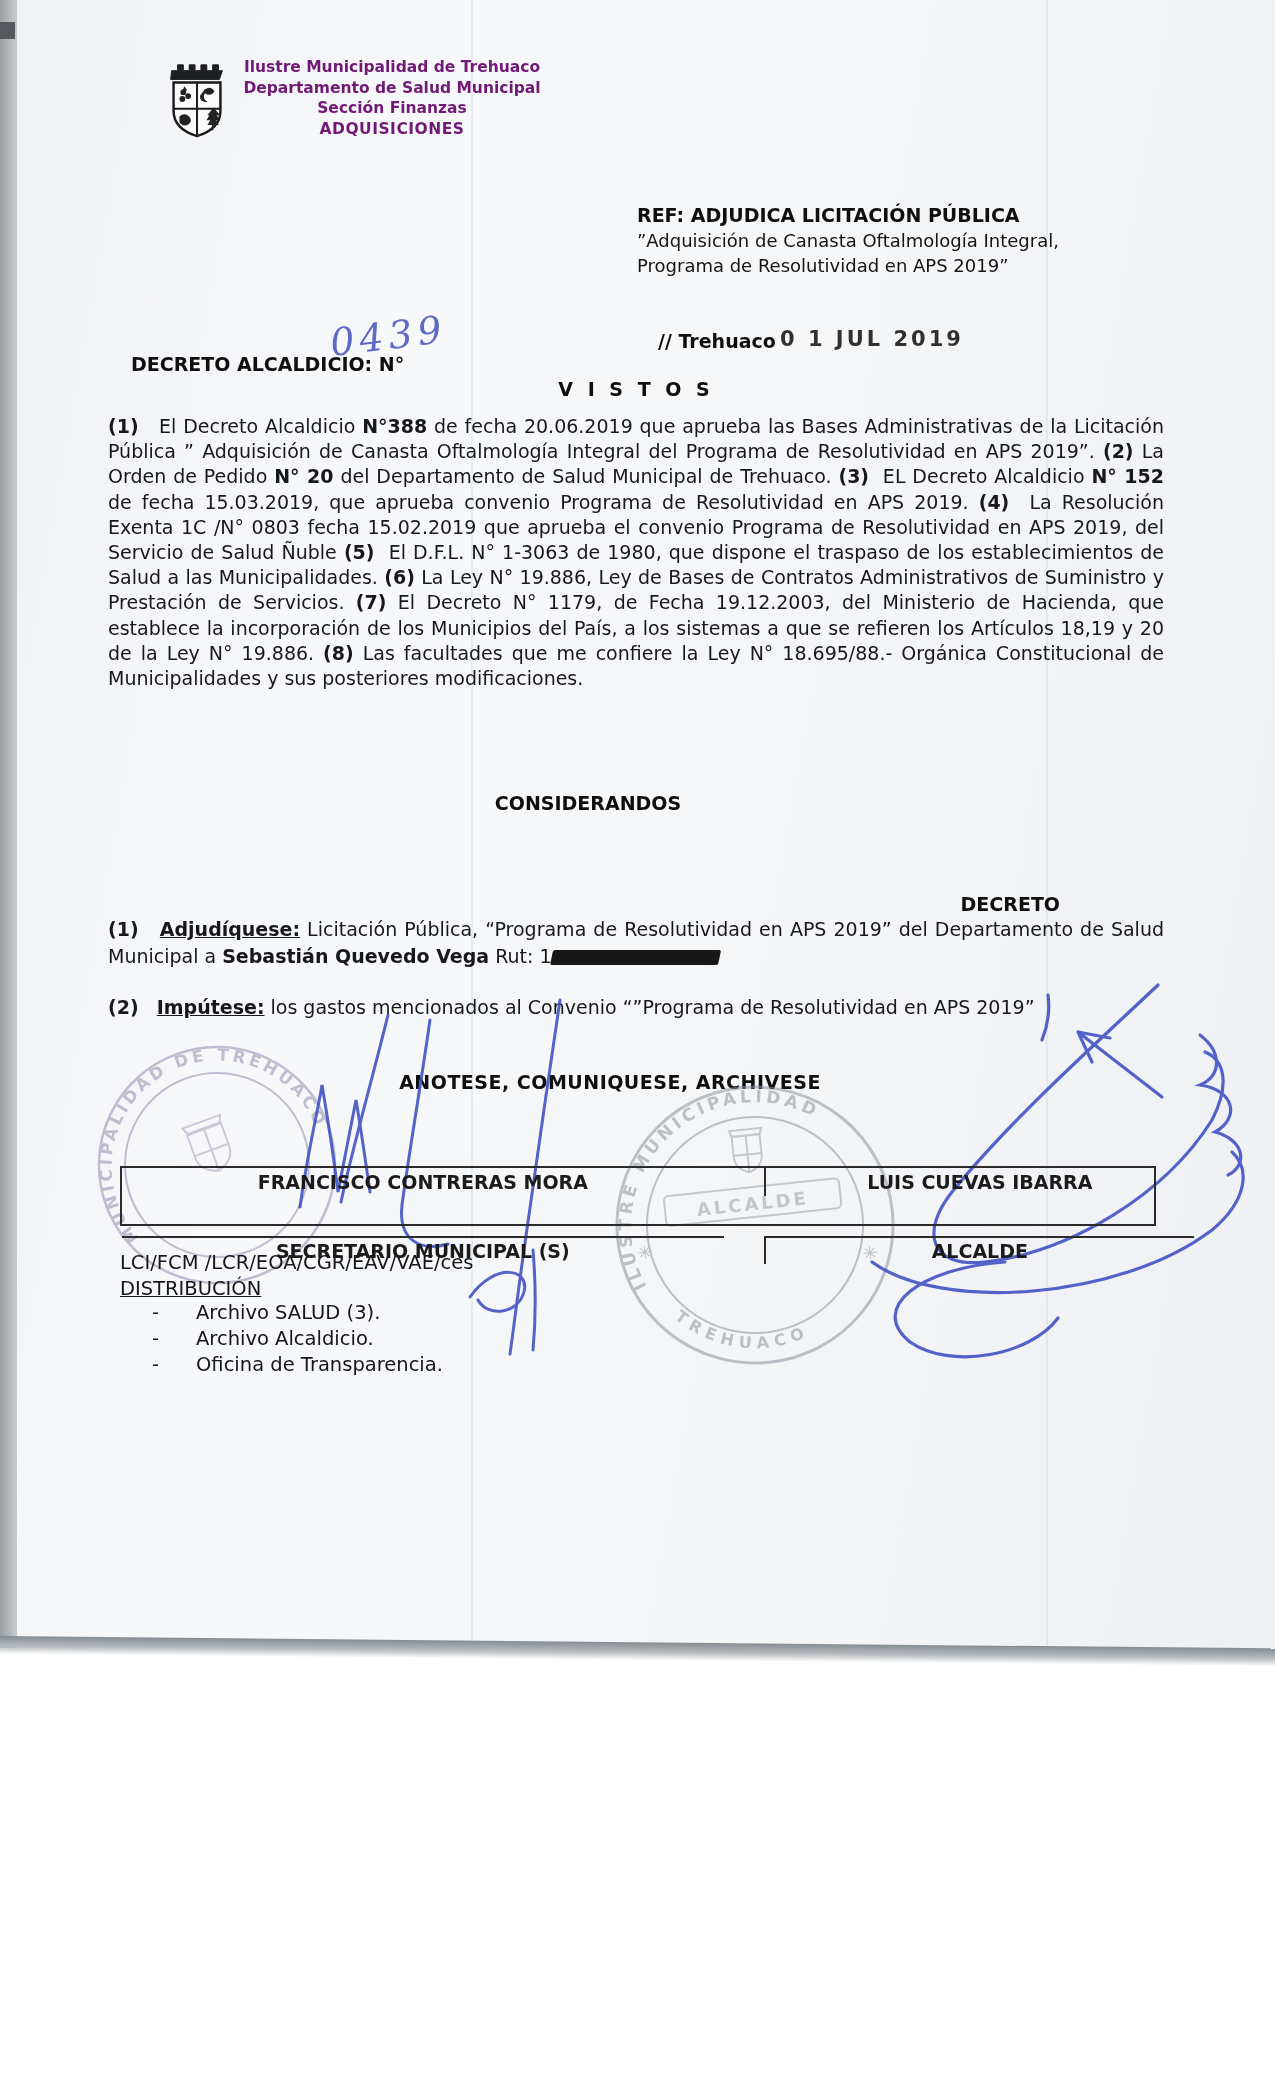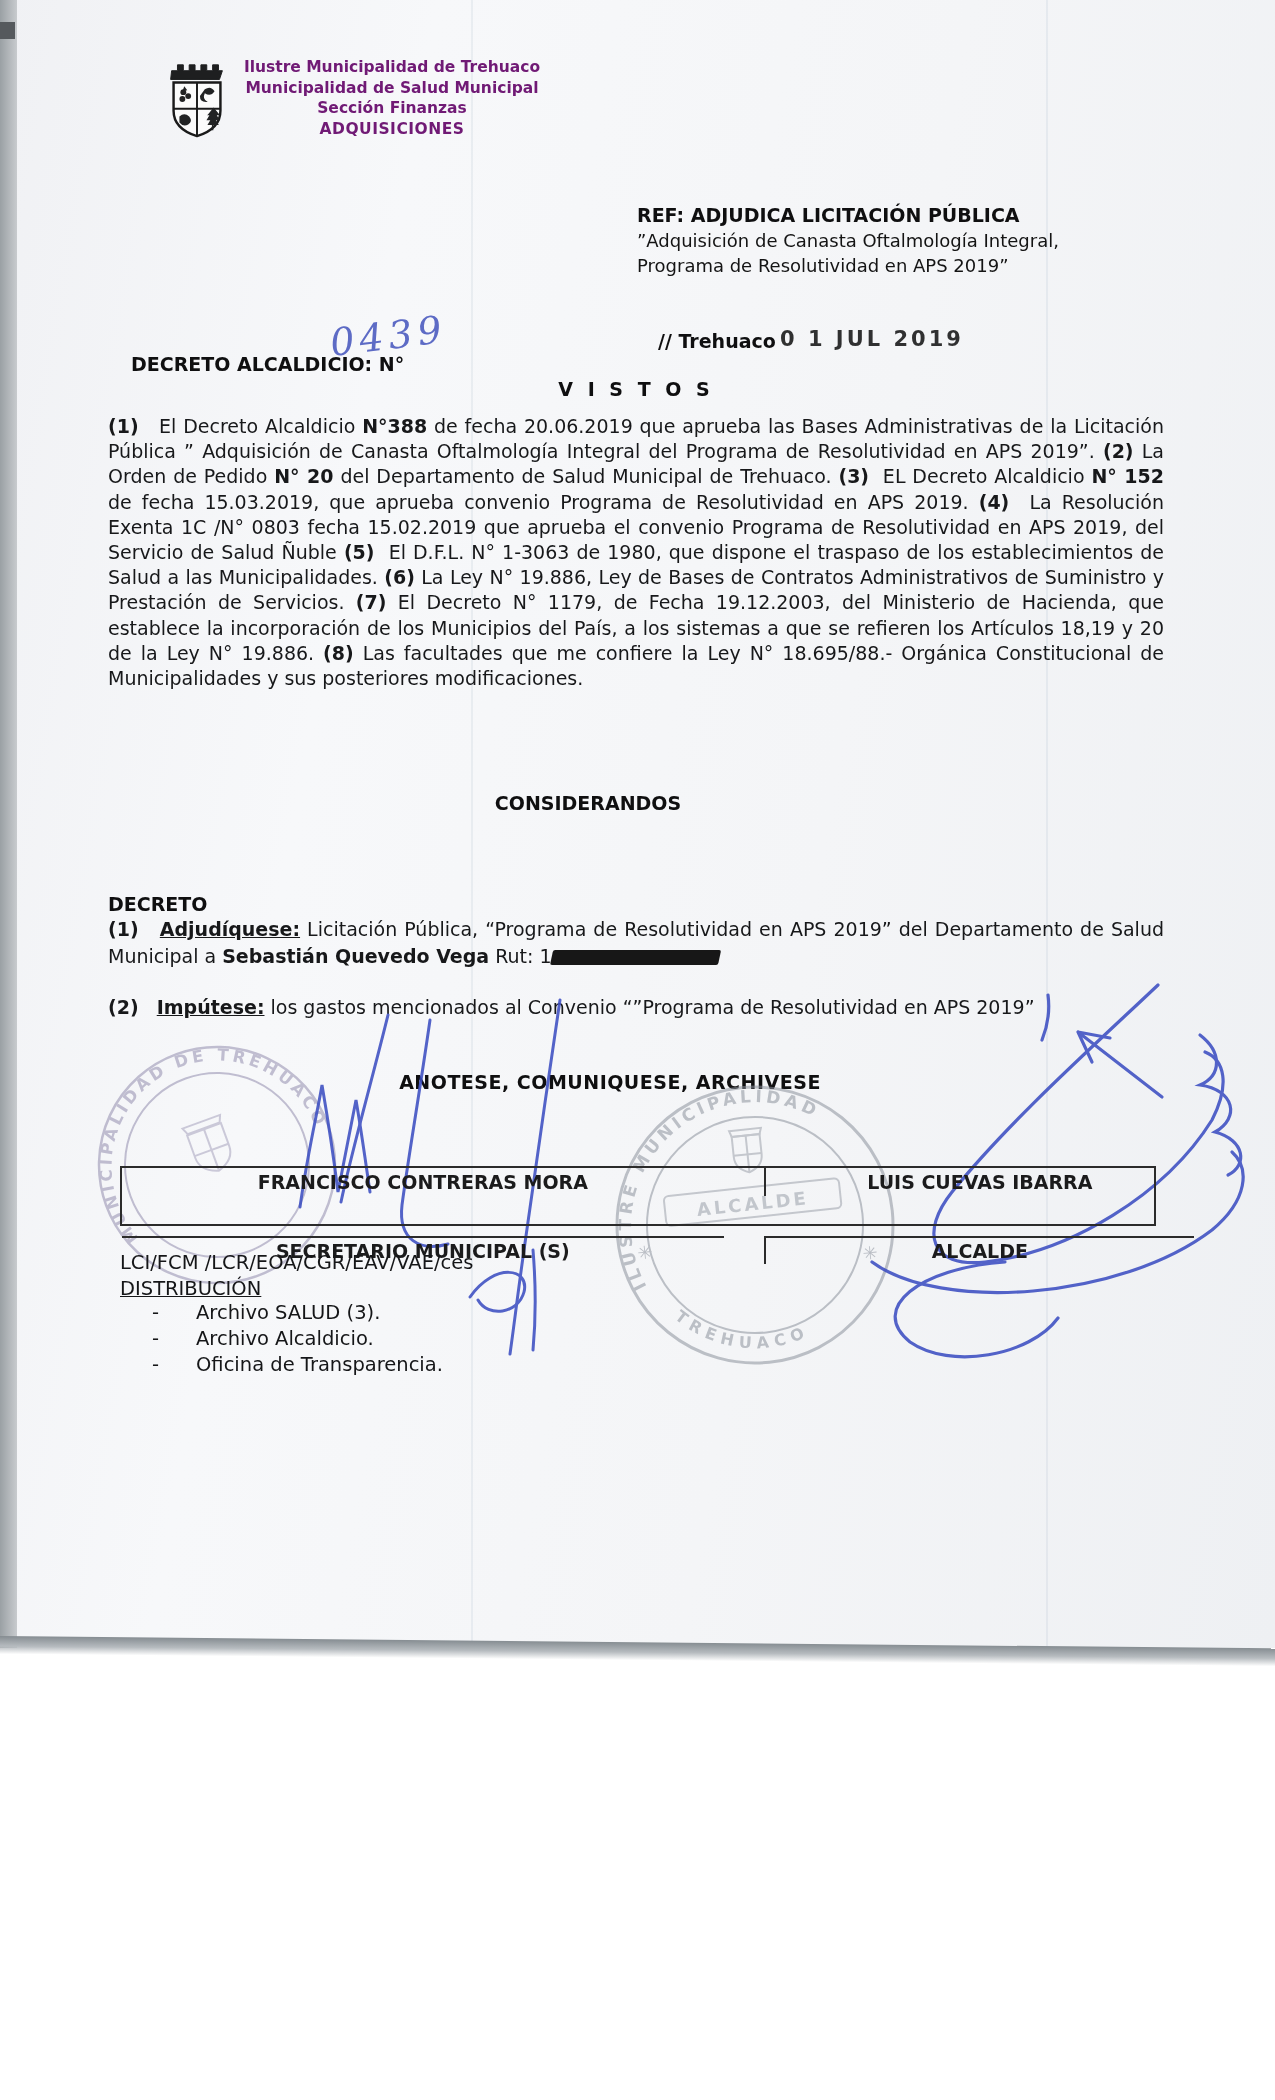--- a/index.html
+++ b/index.html
@@ -73,41 +73,41 @@
           <circle cx="27" cy="44" r="3"></circle>
           <path d="M29 31 l3 4 -5 1 z"></path>
         <path d="M50 34 q6 -4 10 2 q-4 6 -10 2 q-3 6 3 9 q-8 1 -8 -6 z"></path>
         <path d="M24 62 q5 -5 10 0 q4 5 -1 8 q-5 3 -9 -2 z M33 70 l4 4"></path>
         <path d="M54 60 l5 -6 5 6 -3 0 3 5 -4 0 3 5 -9 0 3 -5 -4 0 3 -5 z M58 70 v6" stroke="#222324" stroke-width="1.5"></path>
       </g>
     </svg>
   </div>
   <div class="abs letterhead-text">
     <div>Ilustre Municipalidad de Trehuaco</div>
-    <div>Municipalidad de Salud Municipal</div>
+    <div>Departamento de Salud Municipal</div>
     <div>Sección Finanzas</div>
     <div style="letter-spacing:0.5px;">ADQUISICIONES</div>
   </div>
 
   <div class="abs ref-block">
     <div class="ref-title">REF: ADJUDICA LICITACIÓN PÚBLICA</div>
     <div class="ref-body">”Adquisición de Canasta Oftalmología Integral, Programa de Resolutividad en APS 2019”</div>
   </div>
 
   <div class="abs lbl-bold" style="left:131px;top:330px;margin-top:23px;">DECRETO ALCALDICIO: N°</div>
   <div class="abs hand-number">0439</div>
   <div class="abs lbl-bold" style="left:658px;top:330px;">// Trehuaco</div>
   <div class="abs date-stamp">0 1 JUL 2019</div>
 
   <div class="abs center-col heading" style="top:378px;letter-spacing:4px;">V I S T O S</div>
   <div class="abs vistos-body"><span class="b">(1)</span><span>&nbsp;&nbsp; El Decreto Alcaldicio </span><span class="b">N°388</span><span> de fecha 20.06.2019 que aprueba las Bases Administrativas de la Licitación Pública  ” Adquisición de Canasta Oftalmología Integral del Programa de Resolutividad en APS 2019”. </span><span class="b">(2)</span><span> La Orden de Pedido </span><span class="b">N° 20</span><span> del Departamento de Salud Municipal de Trehuaco. </span><span class="b">(3)</span><span>&nbsp;&nbsp;EL Decreto Alcaldicio </span><span class="b">N° 152</span><span> de fecha 15.03.2019, que aprueba convenio Programa de Resolutividad en APS 2019. </span><span class="b">(4)</span><span>&nbsp;&nbsp;La Resolución Exenta 1C /N° 0803 fecha 15.02.2019 que aprueba el convenio Programa de Resolutividad en APS 2019, del Servicio de Salud Ñuble </span><span class="b">(5)</span><span>&nbsp;&nbsp;El D.F.L. N° 1-3063 de 1980, que dispone el traspaso de los establecimientos de Salud  a las Municipalidades. </span><span class="b">(6)</span><span> La Ley N° 19.886, Ley de Bases de Contratos Administrativos de Suministro y Prestación de Servicios. </span><span class="b">(7)</span><span> El Decreto N° 1179, de Fecha 19.12.2003, del Ministerio de Hacienda, que establece la incorporación de los Municipios del País, a los sistemas a que se refieren los Artículos 18,19 y 20 de la Ley N° 19.886. </span><span class="b">(8)</span><span> Las facultades que me confiere la Ley N° 18.695/88.- Orgánica Constitucional de Municipalidades y sus posteriores modificaciones.</span></div>
 
   <div class="abs heading" style="left:108px;top:792px;width:960px;text-align:center;">CONSIDERANDOS</div>
 
-  <div class="abs heading" style="left:108px;top:893px;width:960px;text-align:left;">DECRETO</div>
+  <div class="abs heading" style="left:100px;top:893px;width:960px;text-align:right;">DECRETO</div>
   <div class="abs clause" style="top:916px;"><span class="b">(1)</span><span>&nbsp;&nbsp;&nbsp;</span><span class="b u">Adjudíquese:</span><span> Licitación Pública, “Programa de Resolutividad en APS 2019”  del Departamento de Salud Municipal a </span><span class="b">Sebastián Quevedo Vega</span><span> Rut: 1</span><span class="redacted"></span></div>
   <div class="abs clause" style="top:994px;"><span class="b">(2)</span><span>&nbsp;&nbsp;&nbsp;</span><span class="b u">Impútese:</span><span> los gastos mencionados al Convenio “”Programa de Resolutividad en APS 2019”</span></div>
 
   <div class="abs heading" style="left:160px;top:1071px;width:900px;text-align:center;letter-spacing:0.5px;">ANOTESE, COMUNIQUESE, ARCHIVESE</div>
 
   <div class="abs seal" style="left:92px;top:1040px;width:250px;height:250px;opacity:0.5;transform:rotate(-20deg);">
     <svg width="250" height="250" viewBox="-125 -125 250 250">
       <g stroke="#8a84a8" fill="none" stroke-width="2.5">
         <circle r="118"></circle>
           <circle r="92" stroke-width="2"></circle>

